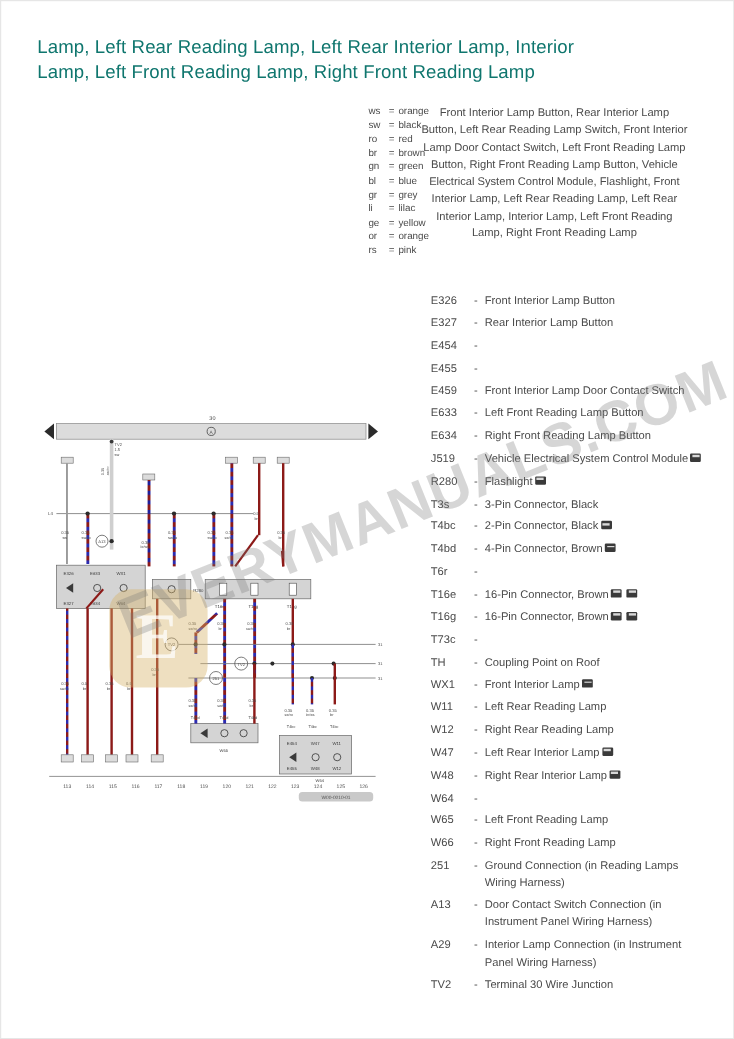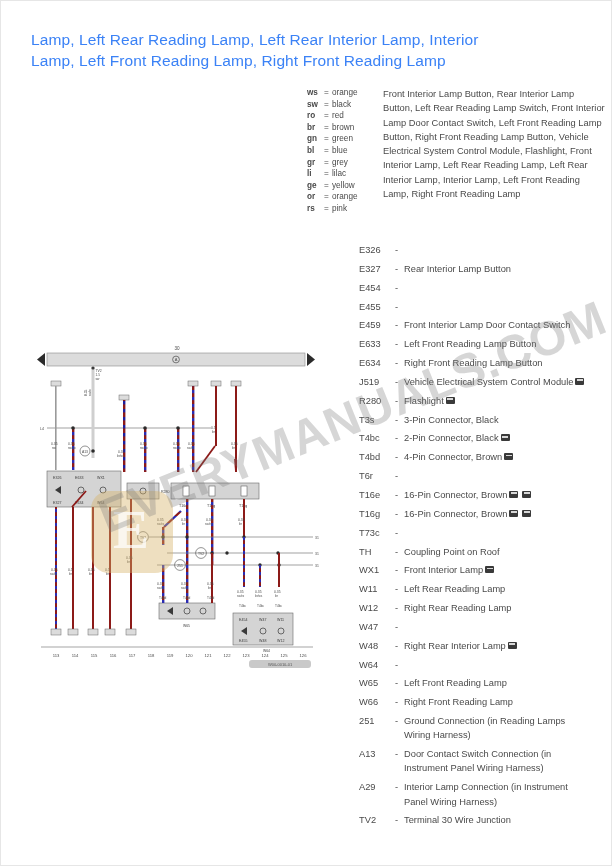--- a/index.html
+++ b/index.html
@@ -26,50 +26,50 @@
   
   .title-block {
     position: absolute;
     left: 30px;
     top: 28px;
     width: 540px;
   }
   .title-line {
     font-size: 15.5px;
     line-height: 21px;
-    color: #3b82f6;
+    color: #0f766e;
     letter-spacing: 0.1px;
     white-space: nowrap;
   }
 
   
   .color-key {
     position: absolute;
     left: 306px;
     top: 86px;
     width: 58px;
     font-size: 8.2px;
     line-height: 11.6px;
     color: #4a4a4a;
   }
   .ck-row { display: flex; }
-  .ck-abbr { width: 17px; flex: 0 0 17px; font-weight: bold; }
+  .ck-abbr { width: 17px; flex: 0 0 17px; }
   .ck-eq   { width: 8px;  flex: 0 0 8px; }
   .ck-name { flex: 1 1 auto; }
 
   
   .intro {
     position: absolute;
-    left: 382px;
+    left: 350px;
     top: 86px;
     width: 222px;
     font-size: 9.3px;
     line-height: 14.25px;
     color: #4a4a4a;
-    text-align: left;
+    text-align: center;
   }
 
   
   .comp-list {
     position: absolute;
     left: 358px;
     top: 242px;
     width: 232px;
     font-size: 9.3px;
     line-height: 14.25px;
@@ -235,20 +235,21 @@
       <span class="ck-name">pink</span>
     </div>
   </div>
 
   <div class="intro">Front Interior Lamp Button, Rear Interior Lamp Button, Left Rear Reading Lamp Switch, Front Interior Lamp Door Contact Switch, Left Front Reading Lamp Button, Right Front Reading Lamp Button, Vehicle Electrical System Control Module, Flashlight, Front Interior Lamp, Left Rear Reading Lamp, Left Rear Interior Lamp, Interior Lamp, Left Front Reading Lamp, Right Front Reading Lamp</div>
 
   <div class="comp-list">
       <div class="comp-row">
         <span class="comp-code">E326</span>
         <span class="comp-dash">-</span>
+        <span class="comp-desc"><span>Front Interior Lamp Button</span></span>
       </div>
       <div class="comp-row">
         <span class="comp-code">E327</span>
         <span class="comp-dash">-</span>
         <span class="comp-desc"><span>Rear Interior Lamp Button</span></span>
       </div>
       <div class="comp-row">
         <span class="comp-code">E454</span>
         <span class="comp-dash">-</span>
       </div>
@@ -330,20 +331,21 @@
         <span class="comp-desc"><span>Left Rear Reading Lamp</span></span>
       </div>
       <div class="comp-row">
         <span class="comp-code">W12</span>
         <span class="comp-dash">-</span>
         <span class="comp-desc"><span>Right Rear Reading Lamp</span></span>
       </div>
       <div class="comp-row">
         <span class="comp-code">W47</span>
         <span class="comp-dash">-</span>
+        <span class="comp-desc"><span>Left Rear Interior Lamp</span><span class="conn-icon"></span></span>
       </div>
       <div class="comp-row">
         <span class="comp-code">W48</span>
         <span class="comp-dash">-</span>
         <span class="comp-desc"><span>Right Rear Interior Lamp</span><span class="conn-icon"></span></span>
       </div>
       <div class="comp-row">
         <span class="comp-code">W64</span>
         <span class="comp-dash">-</span>
       </div>

